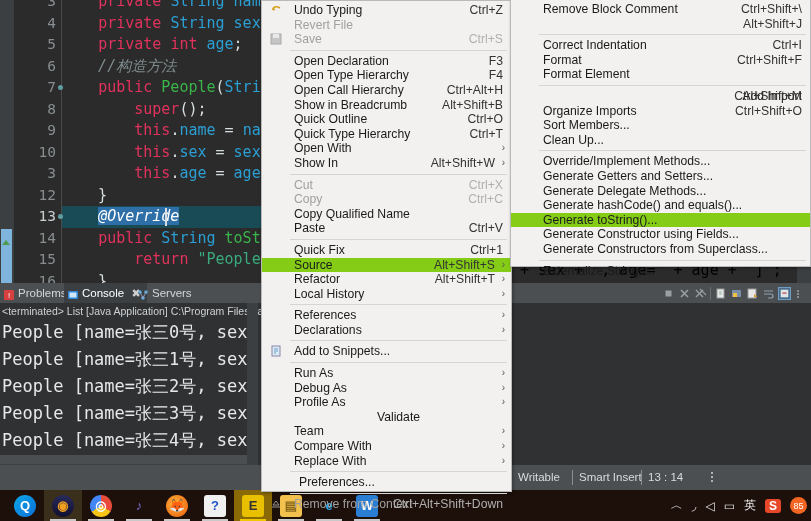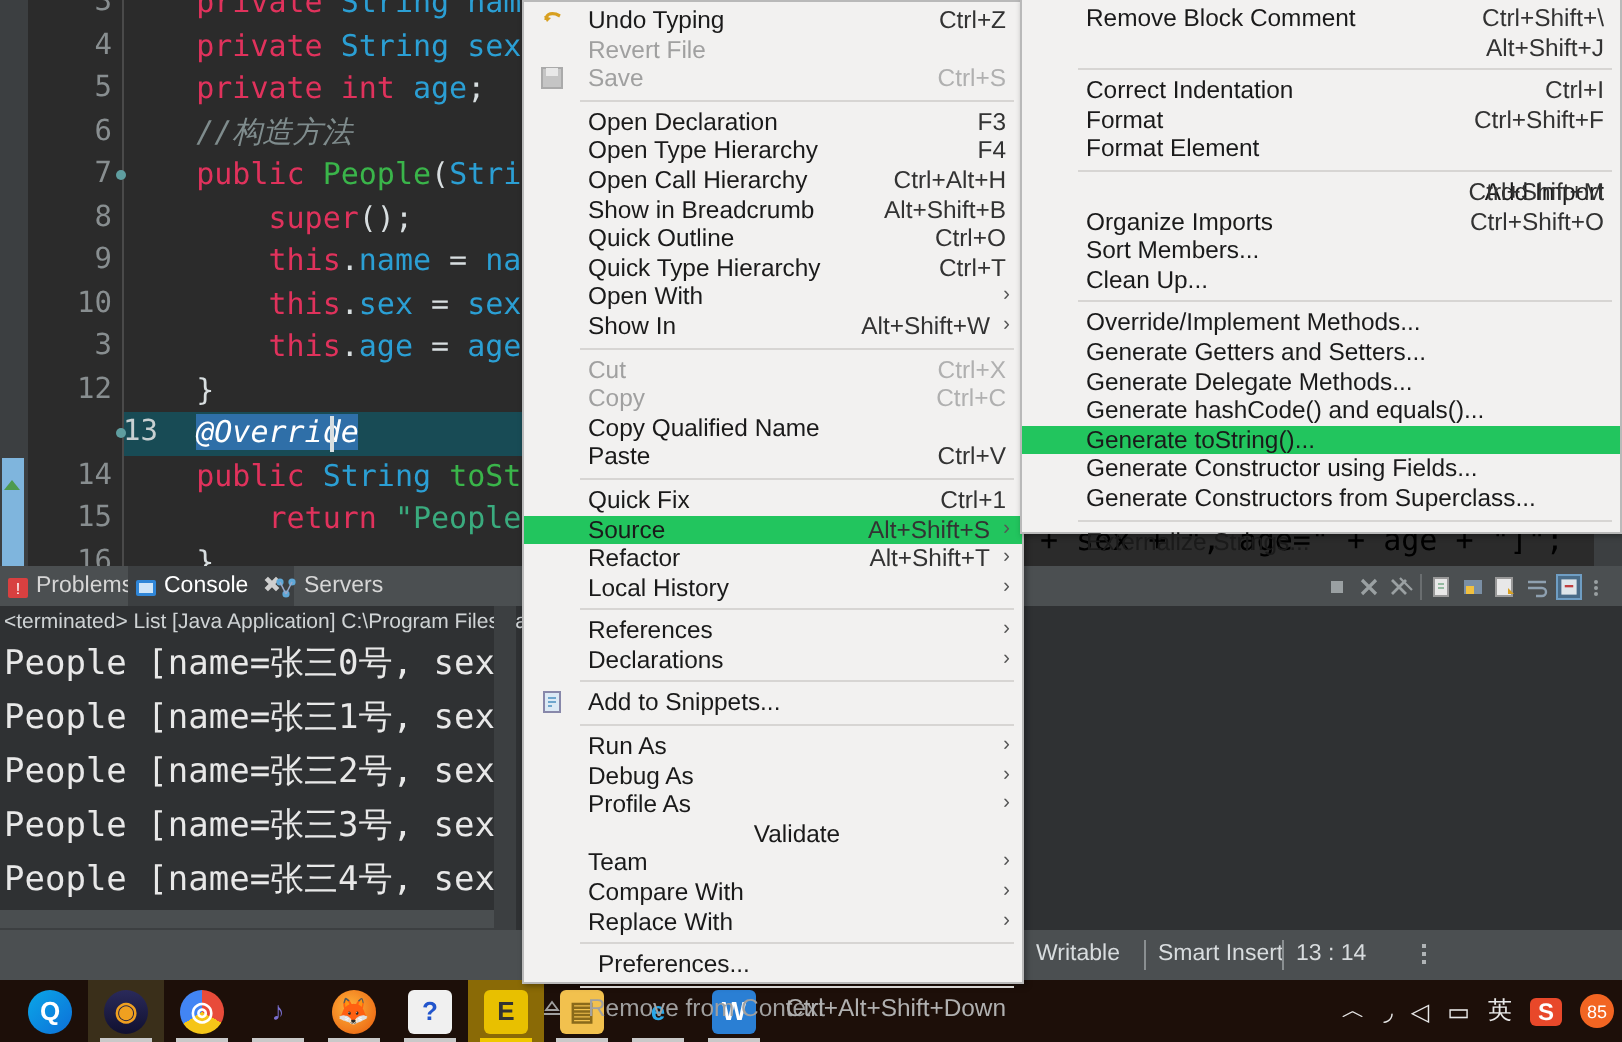--- a/index.html
+++ b/index.html
@@ -13,21 +13,21 @@
     position:absolute; left:0; top:0; width:811px; height:283px;
     background:#2b2b2b; overflow:hidden;
   }
   .ed-marker-col { position:absolute; left:0; top:0; width:14px; height:283px; background:#3c3f41; }
   .ed-gutter { position:absolute; left:14px; top:0; width:47px; height:283px; background:#2b2b2b; }
   .ed-gutter-sep { position:absolute; left:61px; top:0; width:1px; height:283px; background:#4a4a4a; }
   .ln {
     position:absolute; left:14px; width:42px; height:21.5px; line-height:21.5px;
     text-align:right; color:#888e90; font-family:"DejaVu Sans Mono", monospace; font-size:14.5px;
   }
-  .ln.cur { color:#c8d0d2;margin-left:23px; }
+  .ln.cur { color:#c8d0d2; }
   .dot { position:absolute; width:5px; height:5px; border-radius:50%; background:#5f9ea0; }
   .codetxt {
     position:absolute; left:62px; height:21.5px; line-height:21.5px; white-space:pre;
     font-family:"DejaVu Sans Mono", monospace; font-size:15px; letter-spacing:0px;
   }
   .kw { color:#e0325c; }
   .typ { color:#2b9fd4; }
   .fld { color:#2b9fd4; }
   .mth { color:#3ab54a; }
   .str { color:#3aab7e; }
@@ -92,21 +92,21 @@
   }
   .menu.m1 { left:248px; top:0px; width:251px; height:492px; padding:2px 0 0 0;margin-left:13px; }
   .menu.m2 { left:510px; top:-1px; width:301px; height:268px; padding:2px 0 0 0; }
   .mi { position:relative; height:14.6px; line-height:14.6px; padding-left:32px; padding-right:8px; white-space:nowrap; cursor:default; }
   .mi .lbl { display:inline-block; }
   .mi .acc { position:absolute; right:8px; top:0; line-height:14.6px; color:#333; }
   .mi.has-sub .acc { right:16px; }
   .mi .arr { position:absolute; right:6px; top:0; line-height:14.6px; color:#555; font-size:10px; }
   .mi.dis { color:#a0a0a0; }
   .mi.dis .acc { color:#b0b0b0; }
-  .mi.sel-item { background:#22c55e; }
+  .mi.sel-item { background:#84cc16; }
   .msep { height:1px; background:#d7d5d3; margin:3px 4px 3px 28px; }
   .mico { position:absolute; left:8px; top:1px; width:14px; height:13px; }
 </style>
 </head>
 <body>
 
 <div id="root">
 
   <div class="editor">
     <div class="ed-marker-col"></div>

